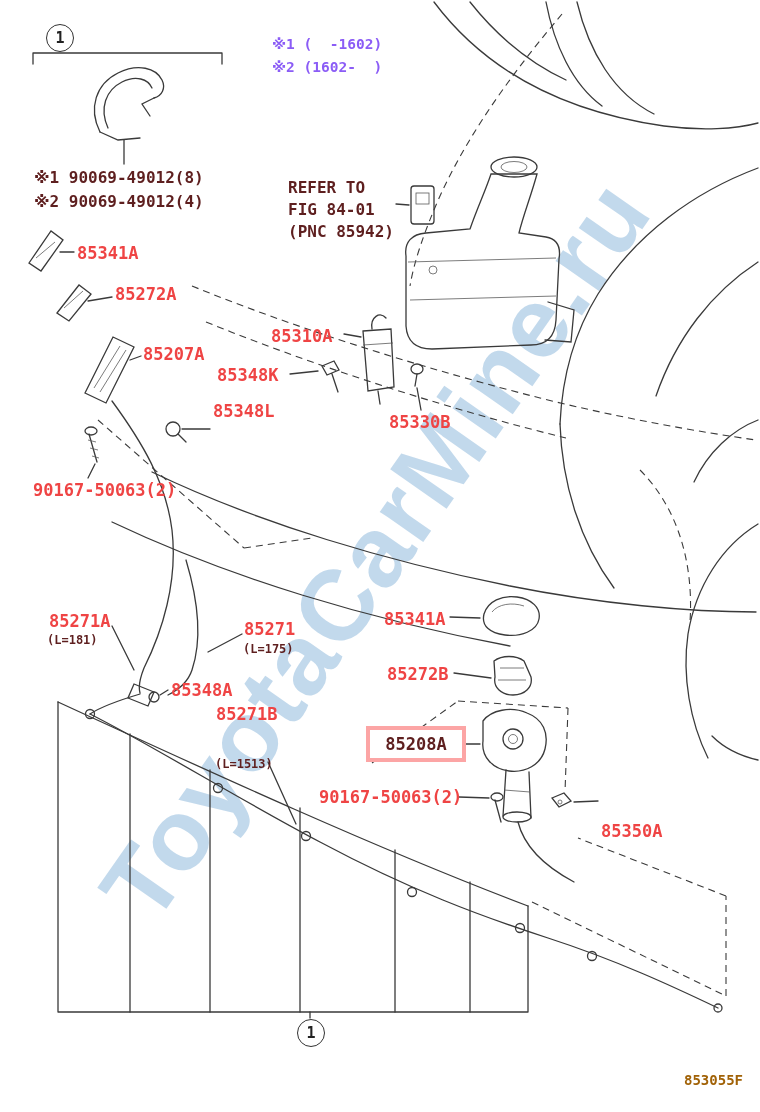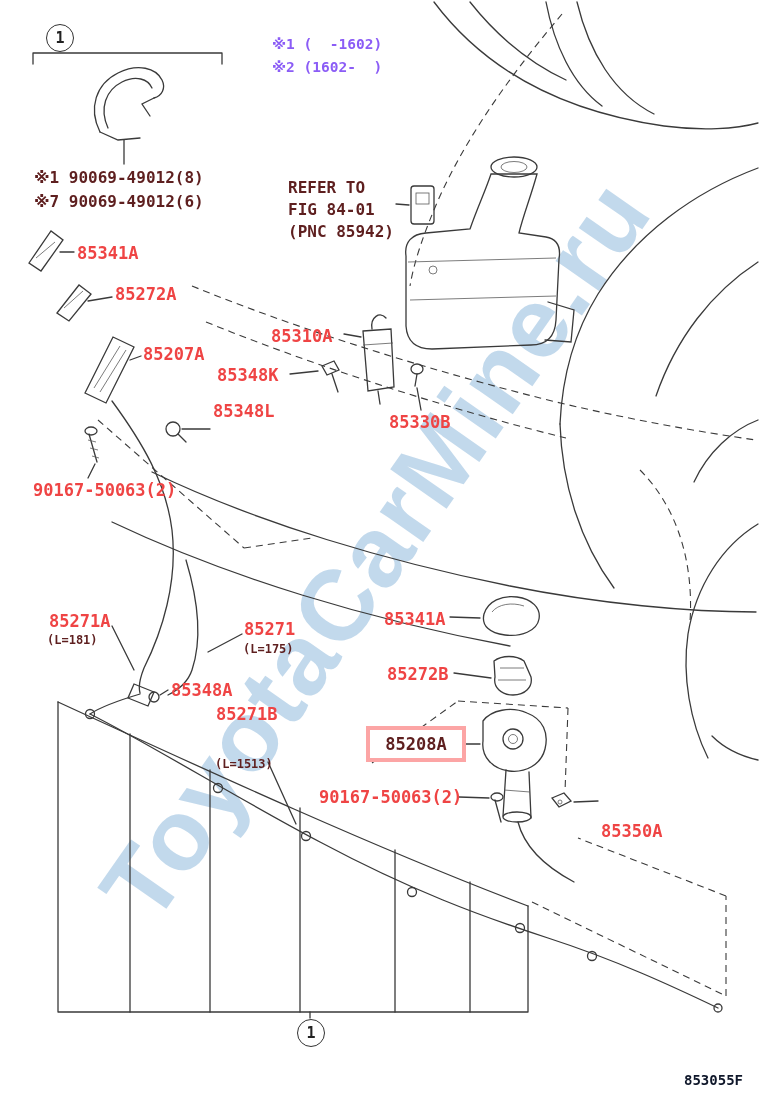--- a/index.html
+++ b/index.html
@@ -11,21 +11,21 @@
   .s{fill:none;stroke:#3a3a3a;stroke-width:1.3;stroke-linecap:round;}
   .thin{fill:none;stroke:#5a5a5a;stroke-width:.8;}
   .dash{fill:none;stroke:#3a3a3a;stroke-width:1.1;stroke-dasharray:7 5;}
   .lbl{
     position:absolute;z-index:4;color:#ef4444;font-weight:bold;
     font-size:17px;line-height:1.1;white-space:pre;
   }
   .note{position:absolute;z-index:4;color:#8b5cf6;font-weight:bold;font-size:14.5px;white-space:pre;}
   .clp{position:absolute;z-index:4;color:#5e1f1f;font-weight:bold;font-size:16px;white-space:pre;}
   .sub{position:absolute;z-index:4;color:#5e1f1f;font-weight:bold;font-size:12px;white-space:pre;}
-  .code{position:absolute;z-index:4;color:#0f172a;font-weight:bold;font-size:14px;}
+  .code{position:absolute;z-index:4;color:#a16207;font-weight:bold;font-size:14px;}
   .callout{
     position:absolute;z-index:4;width:26px;height:26px;border:1.6px solid #333;
     border-radius:50%;color:#222;font-size:15px;font-weight:bold;
     display:flex;align-items:center;justify-content:center;background:#fff;
   }
   .hlbox{
     position:absolute;z-index:5;left:366px;top:726px;width:92px;height:28px;
     border:4px solid #fca5a5;background:#fff;display:flex;align-items:center;
     justify-content:center;color:#5e1f1f;font-size:17px;font-weight:bold;
   }
@@ -175,21 +175,21 @@
     </g>
   </svg>
 
   <div class="callout" style="left:46px;top:24px">1</div>
   <div class="callout" style="left:297px;top:1019px">1</div>
 
   <div class="note" style="left:272px;top:36px">※1 (  -1602)</div>
   <div class="note" style="left:272px;top:59px">※2 (1602-  )</div>
 
   <div class="clp" style="left:34px;top:168px">※1 90069-49012(8)</div>
-  <div class="clp" style="left:34px;top:192px">※7 90069-49012(6)</div>
+  <div class="clp" style="left:34px;top:192px">※2 90069-49012(4)</div>
 
   <div class="clp" style="left:288px;top:178px">REFER TO</div>
   <div class="clp" style="left:288px;top:200px">FIG 84-01</div>
   <div class="clp" style="left:288px;top:222px">(PNC 85942)</div>
 
   <div class="lbl" style="left:77px;top:244px">85341A</div>
   <div class="lbl" style="left:115px;top:285px">85272A</div>
   <div class="lbl" style="left:143px;top:345px">85207A</div>
   <div class="lbl" style="left:271px;top:327px">85310A</div>
   <div class="lbl" style="left:217px;top:366px">85348K</div>

